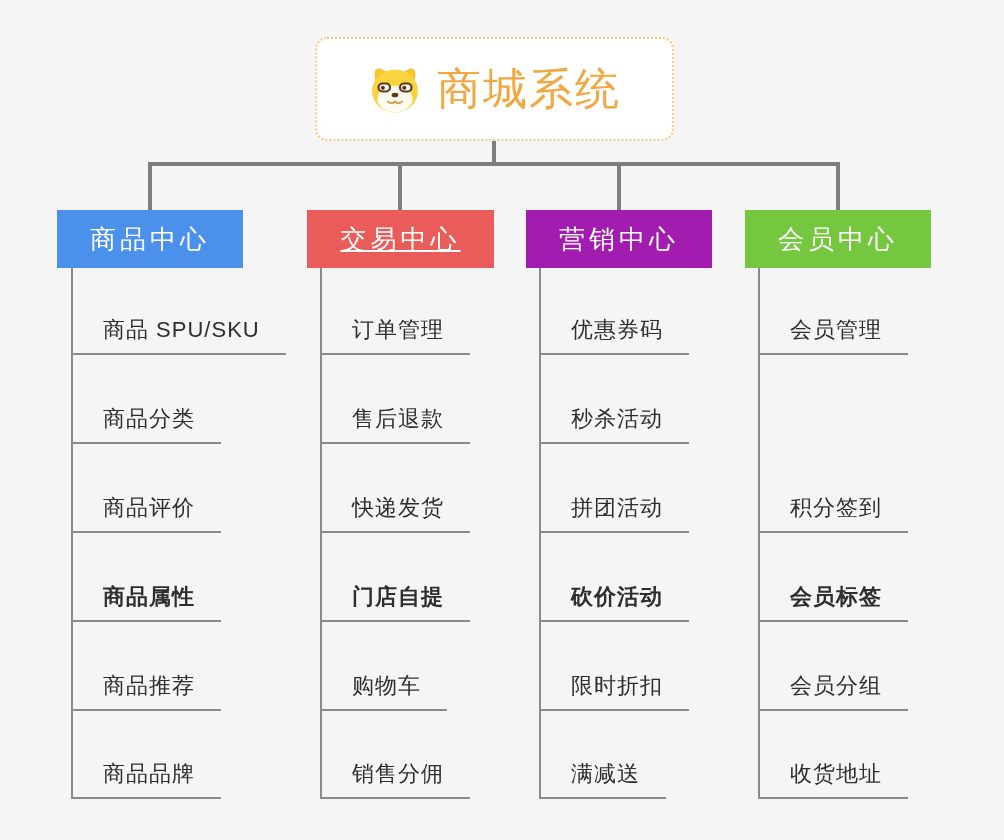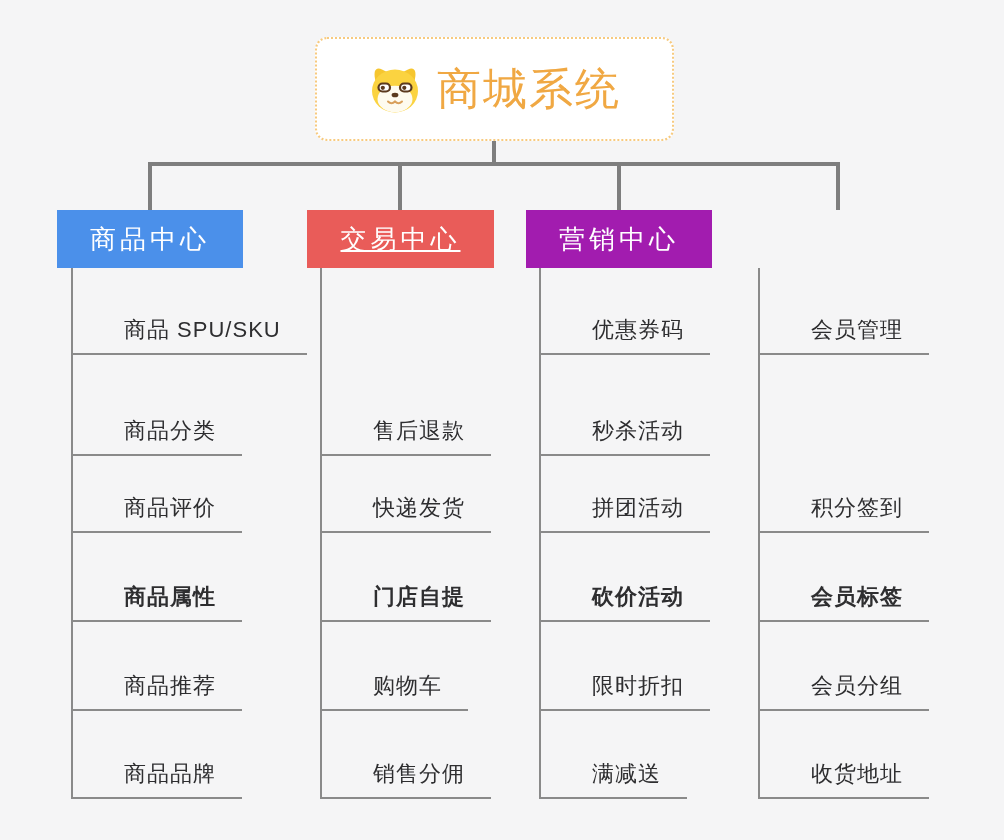--- a/index.html
+++ b/index.html
@@ -35,26 +35,26 @@
   .branch{
     position:absolute;top:210px;height:58px;width:186px;
     border-radius:0;display:flex;align-items:center;justify-content:center;
     color:#FFFFFF;font-size:26px;letter-spacing:4px;font-weight:500;
   }
   .branch-0{left:57px;} .branch-1{left:307px;width:187px;} .branch-2{left:526px;} .branch-3{left:745px;}
 
   
   .leaf{
     position:absolute;width:max-content;white-space:nowrap;
-    height:30px;line-height:30px;padding:0 26px 8px 53px;
+    height:30px;line-height:30px;padding:0 26px 8px 32px;
     border-bottom:2px solid var(--branch-line,#8A8A8A);
     font-size:22px;letter-spacing:1px;color:#2E2E30;
   }
   .col-0{left:71px;} .col-1{left:320px;} .col-2{left:539px;} .col-3{left:758px;}
-  .row-0{top:315px;} .row-1{top:416px;} .row-2{top:493px;}
+  .row-0{top:315px;} .row-1{top:404px;} .row-2{top:493px;}
   .row-3{top:582px;font-weight:bold;} .row-4{top:671px;} .row-5{top:759px;}
 </style>
 </head>
 <body style="background: rgb(245, 245, 246);">
 
 <div class="canvas">
 
   <div class="root" style="border-color: rgb(247, 202, 127);">
     <svg class="dog-icon" viewBox="0 0 54 50" aria-hidden="true">
       <path d="M8 19 C4.5 7 7.5 2.5 14 5.5 L24 10.5 L11 20 Z" fill="#F6C62F"></path>
@@ -76,33 +76,35 @@
   <div class="line root-trunk"></div>
   <div class="line hbar"></div>
   <div class="line drop drop-0"></div>
   <div class="line drop drop-1"></div>
   <div class="line drop drop-2"></div>
   <div class="line drop drop-3"></div>
 
   <div class="branch branch-0" style="background: rgb(75, 144, 234);">商品中心</div>
   <div class="branch branch-1" style="background: rgb(233, 92, 89); text-decoration: underline;">交易中心</div>
   <div class="branch branch-2" style="background: #a21caf;">营销中心</div>
+  <div class="branch branch-3" style="background: rgb(117, 199, 63);">会员中心</div>
 
   <div class="col-line cline-0"></div>
   <div class="col-line cline-1"></div>
   <div class="col-line cline-2"></div>
   <div class="col-line cline-3"></div>
 
   <div class="leaf col-0 row-0">商品 SPU/SKU</div>
   <div class="leaf col-0 row-1">商品分类</div>
   <div class="leaf col-0 row-2">商品评价</div>
   <div class="leaf col-0 row-3">商品属性</div>
   <div class="leaf col-0 row-4">商品推荐</div>
   <div class="leaf col-0 row-5">商品品牌</div>
 
+  <div class="leaf col-1 row-0">订单管理</div>
   <div class="leaf col-1 row-1">售后退款</div>
   <div class="leaf col-1 row-2">快递发货</div>
   <div class="leaf col-1 row-3">门店自提</div>
   <div class="leaf col-1 row-4">购物车</div>
   <div class="leaf col-1 row-5">销售分佣</div>
 
   <div class="leaf col-2 row-0">优惠券码</div>
   <div class="leaf col-2 row-1">秒杀活动</div>
   <div class="leaf col-2 row-2">拼团活动</div>
   <div class="leaf col-2 row-3">砍价活动</div>

